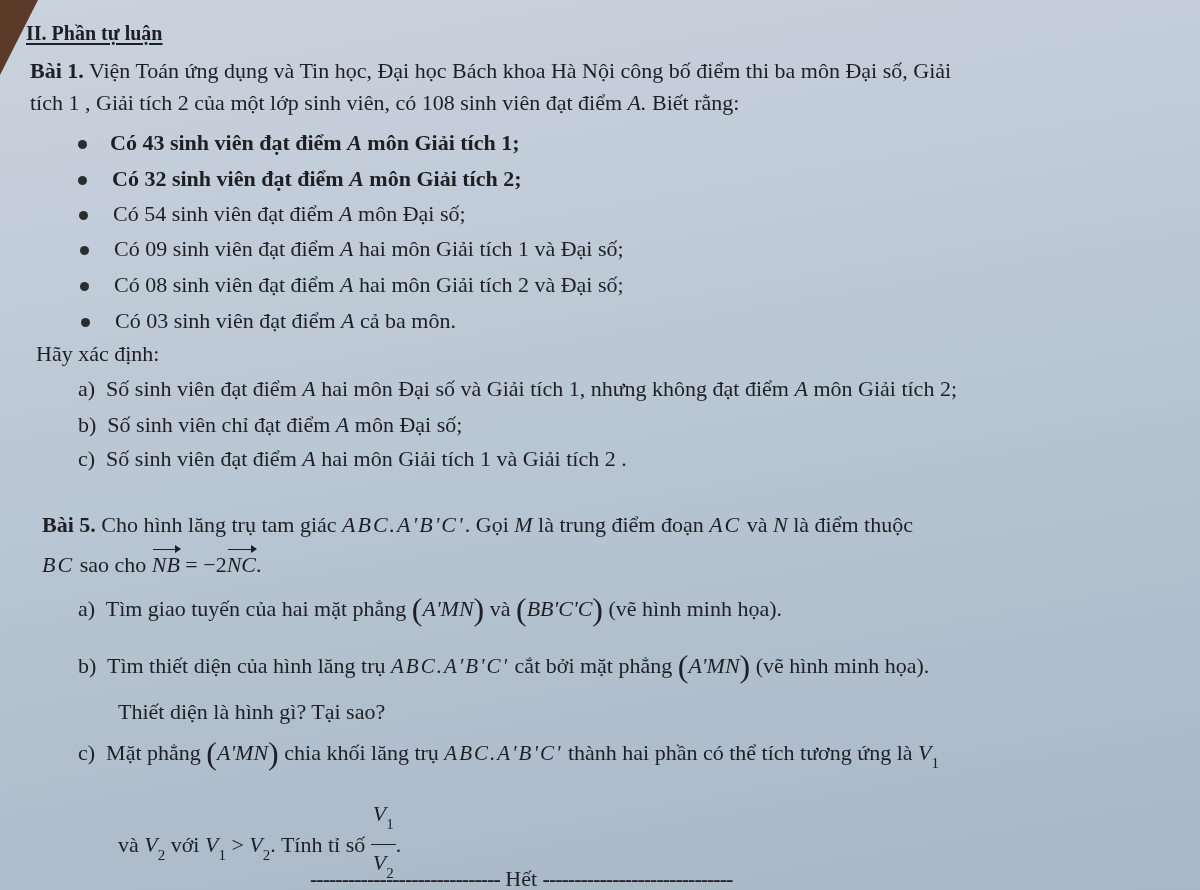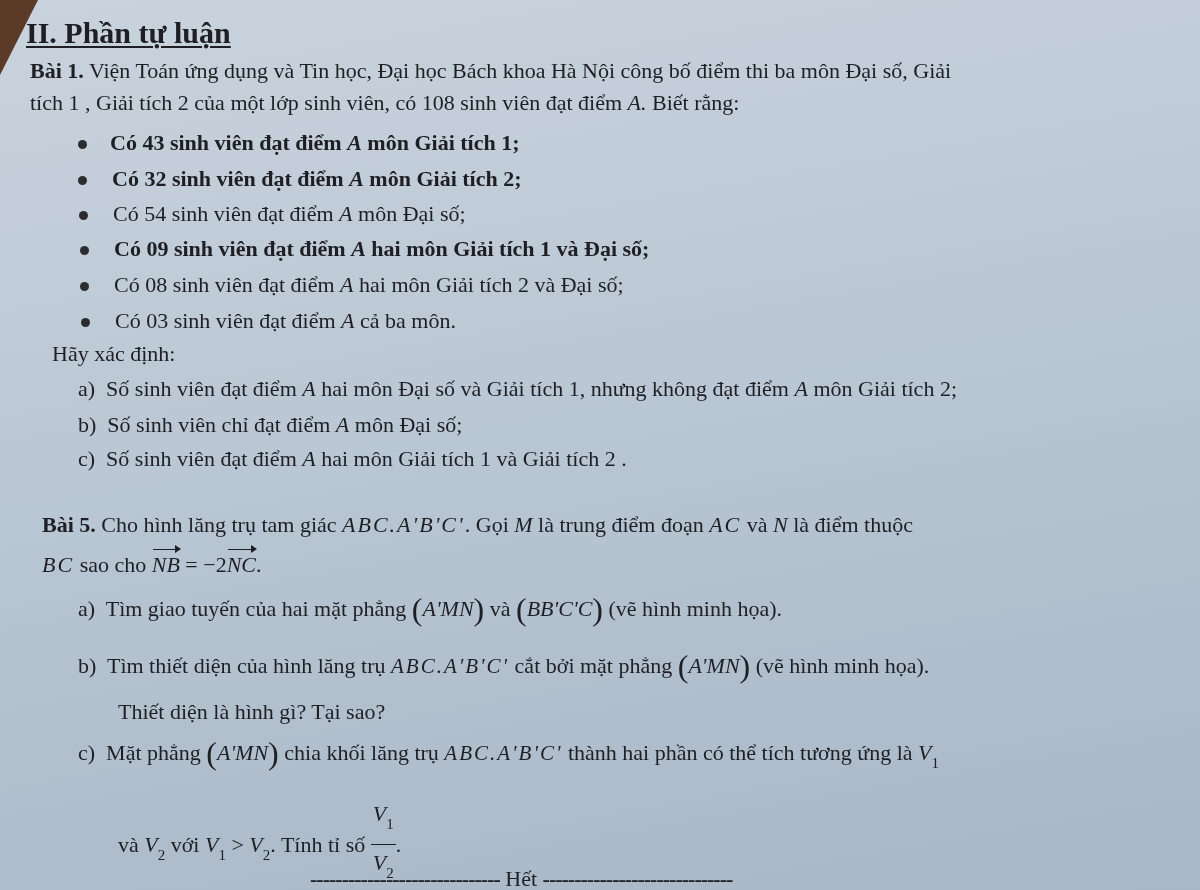--- a/index.html
+++ b/index.html
@@ -21,21 +21,21 @@
   .frac{display:inline-block;vertical-align:middle;text-align:center;position:relative;top:-4px;}
   .frac .num{display:block;border-bottom:1.6px solid #1d1f24;padding:0 2px 2px;line-height:36px;text-align:center;}
   .frac .den{display:block;line-height:32px;padding-top:2px;}
   .dashes{letter-spacing:-1px;font-weight:bold;}
 </style>
 </head>
 <body>
 
 <div class="wood"></div>
 
-<div class="line b u" style="left:26px;top:20px;font-size:30px;">II. Phần tự luận</div>
+<div class="line b u" style="left:26px;top:20px;font-size:20px;">II. Phần tự luận</div>
 
 <div class="line" style="left:30px;top:58px;">
   <span class="b">Bài 1.</span>
   <span>Viện Toán ứng dụng và Tin học, Đại học Bách khoa Hà Nội công bố điểm thi ba môn Đại số, Giải</span>
 </div>
 <div class="line" style="left:30px;top:90px;">
   <span>tích 1 , Giải tích 2 của một lớp sinh viên, có 108 sinh viên đạt điểm</span>
   <span class="i">A.</span>
   <span>Biết rằng:</span>
 </div>
@@ -44,30 +44,30 @@
   <div class="bullet" style="left:78px;top:140px;"></div>
   <div class="line" style="left:110px;top:130px;font-weight:bold;"><span>Có 43 sinh viên đạt điểm</span> <span class="i">A</span> <span>môn Giải tích 1;</span></div>
 
   <div class="bullet" style="left:78px;top:176px;"></div>
   <div class="line" style="left:112px;top:166px;font-weight:bold;"><span>Có 32 sinh viên đạt điểm</span> <span class="i">A</span> <span>môn Giải tích 2;</span></div>
 
   <div class="bullet" style="left:79px;top:211px;"></div>
   <div class="line" style="left:113px;top:201px;"><span>Có 54 sinh viên đạt điểm</span> <span class="i">A</span> <span>môn Đại số;</span></div>
 
   <div class="bullet" style="left:80px;top:246px;"></div>
-  <div class="line" style="left:114px;top:236px;font-weight:bold;"><span>Có 09 sinh viên đạt điểm</span> <span class="i">A</span> <span>hai môn Giải tích 1 và Đại số;</span></div>
+  <div class="line" style="left:114px;top:236px;"><span>Có 09 sinh viên đạt điểm</span> <span class="i">A</span> <span>hai môn Giải tích 1 và Đại số;</span></div>
 
   <div class="bullet" style="left:80px;top:282px;"></div>
   <div class="line" style="left:114px;top:272px;"><span>Có 08 sinh viên đạt điểm</span> <span class="i">A</span> <span>hai môn Giải tích 2 và Đại số;</span></div>
 
   <div class="bullet" style="left:81px;top:318px;"></div>
   <div class="line" style="left:115px;top:308px;"><span>Có 03 sinh viên đạt điểm</span> <span class="i">A</span> <span>cả ba môn.</span></div>
 </div>
 
-<div class="line" style="left:36px;top:341px;margin-left:16px;">Hãy xác định:</div>
+<div class="line" style="left:36px;top:341px;">Hãy xác định:</div>
 
 <div class="line" style="left:78px;top:376px;">
   <span>a)</span>&nbsp;
   <span>Số sinh viên đạt điểm</span>
   <span class="i">A</span>
   <span>hai môn Đại số và Giải tích 1, nhưng không đạt điểm</span>
   <span class="i">A</span>
   <span>môn Giải tích 2;</span>
 </div>
 <div class="line" style="left:78px;top:412px;">

